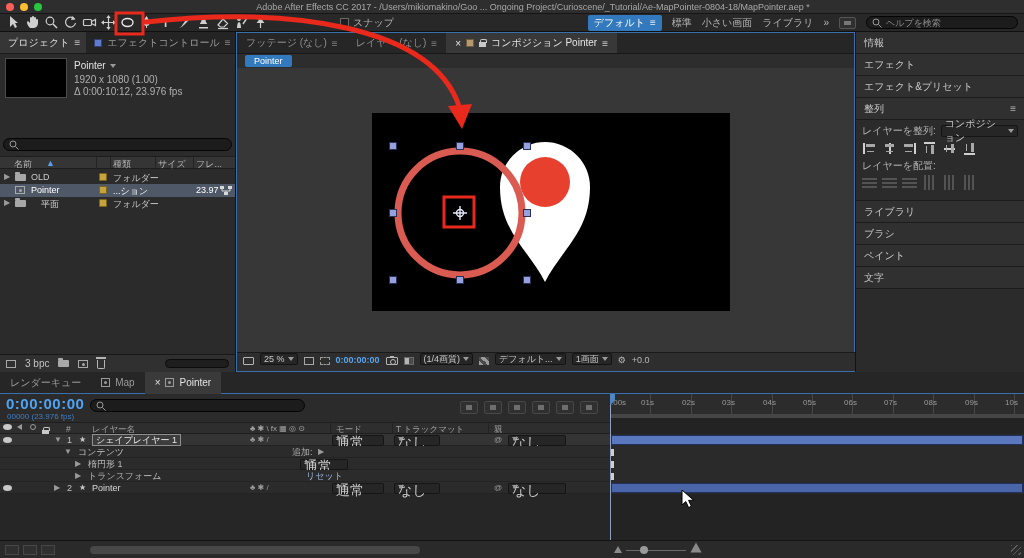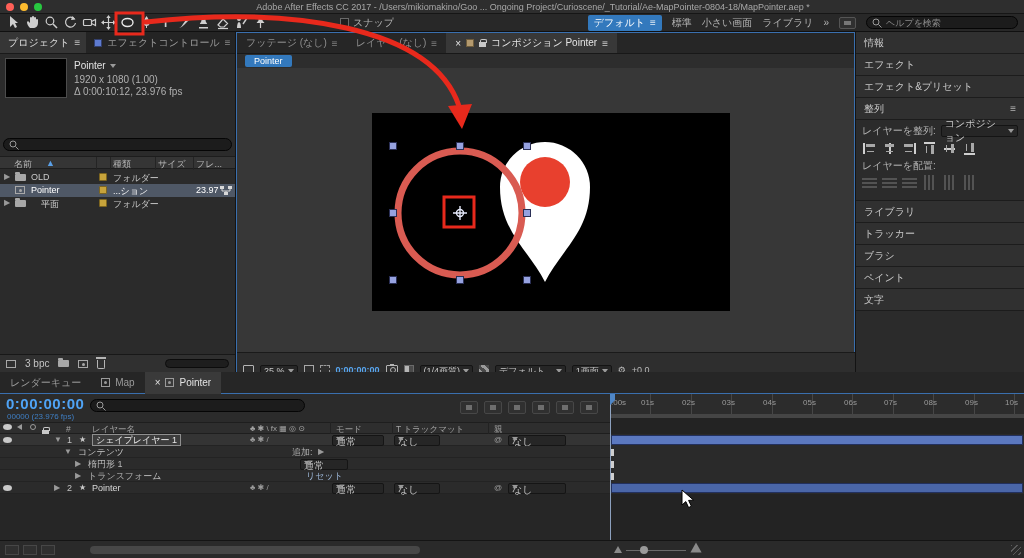--- a/index.html
+++ b/index.html
@@ -57,21 +57,21 @@
 #comp{position:absolute;left:236px;top:32px;width:619px;height:340px;background:#fdba74;box-shadow:inset 0 0 0 1px #3a6fae}
 .ctabs{position:absolute;left:1px;top:1px;width:617px;height:21px;background:#262626;display:flex;border-bottom:1px solid #181818}
 .ctab{display:flex;align-items:center;gap:5px;padding:0 9px;color:#8f8f8f;white-space:nowrap}
 .ctab.active{background:#383838;color:#e5e5e5}
 .i-lock{width:7px;height:5px;background:#c9c9c9;position:relative;margin-top:3px;display:inline-block}
 .i-lock::before{content:"";position:absolute;top:-3px;left:1px;width:5px;height:3px;border:1px solid #c9c9c9;border-bottom:none;border-radius:2px 2px 0 0}
 .sw-tan{width:8px;height:8px;background:#b49a6e;border:1px solid #6e5c3c}
 .cnav{position:absolute;left:1px;top:22px;width:617px;height:14px;background:#2d2d2d;display:flex;align-items:center;padding-left:8px}
 .cnav .navtab{background:#3379bd;color:#fff;border-radius:2px;padding:0 9px;height:12px;line-height:12px;font-size:9px}
 #viewer{position:absolute;left:1px;top:36px;width:617px;height:284px;background:#373737}
-.cctl{position:absolute;left:1px;top:320px;width:645px;height:19px;background:#2e2e2e;border-top:1px solid #1a1a1a;display:flex;align-items:flex-start;gap:6px;padding:12px 6px;font-size:9px;color:#b8b8b8;white-space:nowrap;overflow:hidden}
+.cctl{position:absolute;left:1px;top:320px;width:645px;height:19px;background:#2e2e2e;border-top:1px solid #1a1a1a;display:flex;align-items:flex-end;gap:6px;padding:6px 6px;font-size:9px;color:#b8b8b8;white-space:nowrap;overflow:hidden}
 .dd{display:flex;align-items:center;gap:3px;background:#262626;border:1px solid #141414;border-radius:2px;padding:0 3px;height:12px;color:#c9c9c9}
 .tc-blue{color:#58a6f0;font-weight:bold}
 .i-mon{width:11px;height:8px;border:1px solid #b5b5b5;border-radius:1px}
 .i-cam{width:12px;height:8px;border:1px solid #b5b5b5;border-radius:1px;position:relative}
 .i-cam::before{content:"";position:absolute;top:-2px;left:3px;width:4px;height:2px;background:#b5b5b5}
 .i-cam::after{content:"";position:absolute;left:3px;top:1px;width:4px;height:4px;border:1px solid #b5b5b5;border-radius:50%}
 .i-half{width:10px;height:8px;background:linear-gradient(90deg,#b5b5b5 50%,#4a4a4a 50%);border:1px solid #6a6a6a}
 .i-roi{width:10px;height:8px;border:1px dashed #9a9a9a}
 .i-chkr{width:10px;height:8px;background:linear-gradient(45deg,#9a9a9a 25%,#4a4a4a 25% 50%,#9a9a9a 50% 75%,#4a4a4a 75%)}
 
@@ -105,21 +105,21 @@
 #thead span,.trow span{position:absolute;top:1px;line-height:10px;white-space:nowrap}
 .trow{position:absolute;left:0;width:610px;height:12px;background:#2b2b2b;border-bottom:1px solid #232323;font-size:9px}
 .trow.sel{background:#343434}
 .i-eye{width:9px;height:6px;background:#c9c9c9;border-radius:50%;display:inline-block}
 .i-spk{width:0;height:0;border-top:3px solid transparent;border-bottom:3px solid transparent;border-right:5px solid #9a9a9a}
 .i-solo{width:6px;height:6px;border:1px solid #9a9a9a;border-radius:50%}
 .hicon{position:absolute;top:3px}
 .tw{color:#9a9a9a;font-size:8px}
 .star{color:#c9c9c9;font-size:8px}
 .nbox{border:1px solid #8f8f8f;background:#3d3d3d;padding:0 3px;color:#e8e8e8;top:0!important}
-.dds{position:absolute;height:11px;top:0;display:flex;align-items:center;justify-content:space-between;background:#262626;border:1px solid #151515;border-radius:2px;padding:0 3px;font-size:10px;color:#c9c9c9}
+.dds{position:absolute;height:11px;top:0;display:flex;align-items:center;justify-content:space-between;background:#262626;border:1px solid #151515;border-radius:2px;padding:0 3px;font-size:14px;color:#c9c9c9}
 .colsep{position:absolute;top:50px;width:1px;height:72px;background:#222}
 .reset{color:#9cb6d6}
 #tright{position:absolute;left:610px;top:22px;width:414px;height:146px;background:#232323;overflow:hidden}
 #ruler{position:absolute;left:0;top:0;width:414px;height:24px;background:#2c2c2c;border-bottom:1px solid #1c1c1c;background-image:repeating-linear-gradient(to right,#474747 0 1px,transparent 1px 40.4px)}
 #ruler span{position:absolute;top:4px;font-size:8px;color:#9a9a9a}
 #workarea{position:absolute;left:0;top:20px;width:414px;height:4px;background:#454545}
 #rowsband{position:absolute;left:0;top:40px;width:414px;height:60px;background:#2a2a2a}
 .bar{position:absolute;left:1px;width:412px;height:10px;border:1px solid #22305e;border-radius:1px;background:#4a66a8}
 .bar.sel{background:#5b78bf}
 .inmark{position:absolute;width:3px;height:7px;background:#cfcfcf}
@@ -433,23 +433,20 @@
       <span class="dlico dim"></span>
       <span class="dlico dim" style="transform:rotate(90deg)"></span>
       <span class="dlico dim" style="transform:rotate(90deg)"></span>
       <span class="dlico dim" style="transform:rotate(90deg)"></span>
     </div>
   </div>
   <div class="rp">
       <span>ライブラリ</span>
     </div>
   <div class="rp">
-      <span>トラッカー</span>
-    </div>
-  <div class="rp">
       <span>ブラシ</span>
     </div>
   <div class="rp">
       <span>ペイント</span>
     </div>
   <div class="rp">
       <span>文字</span>
     </div>
 </div>
 

